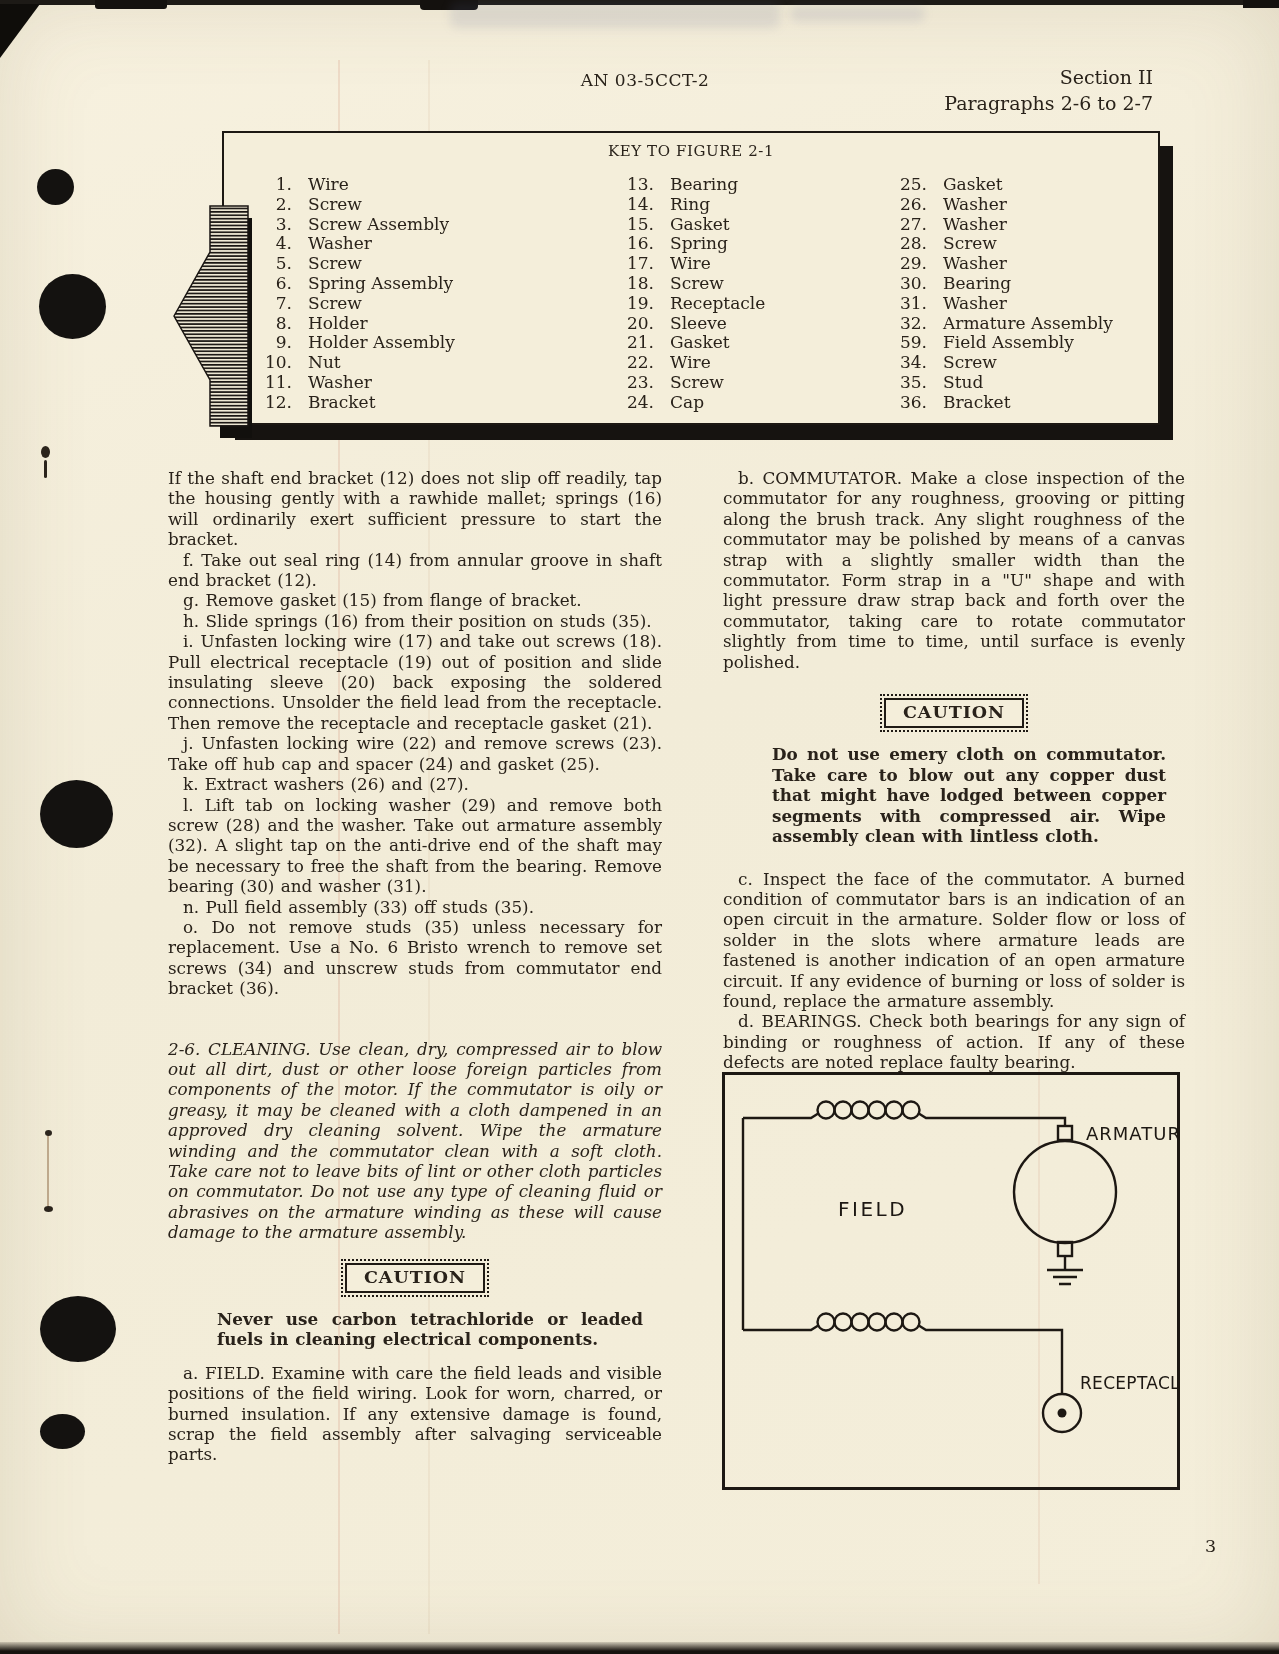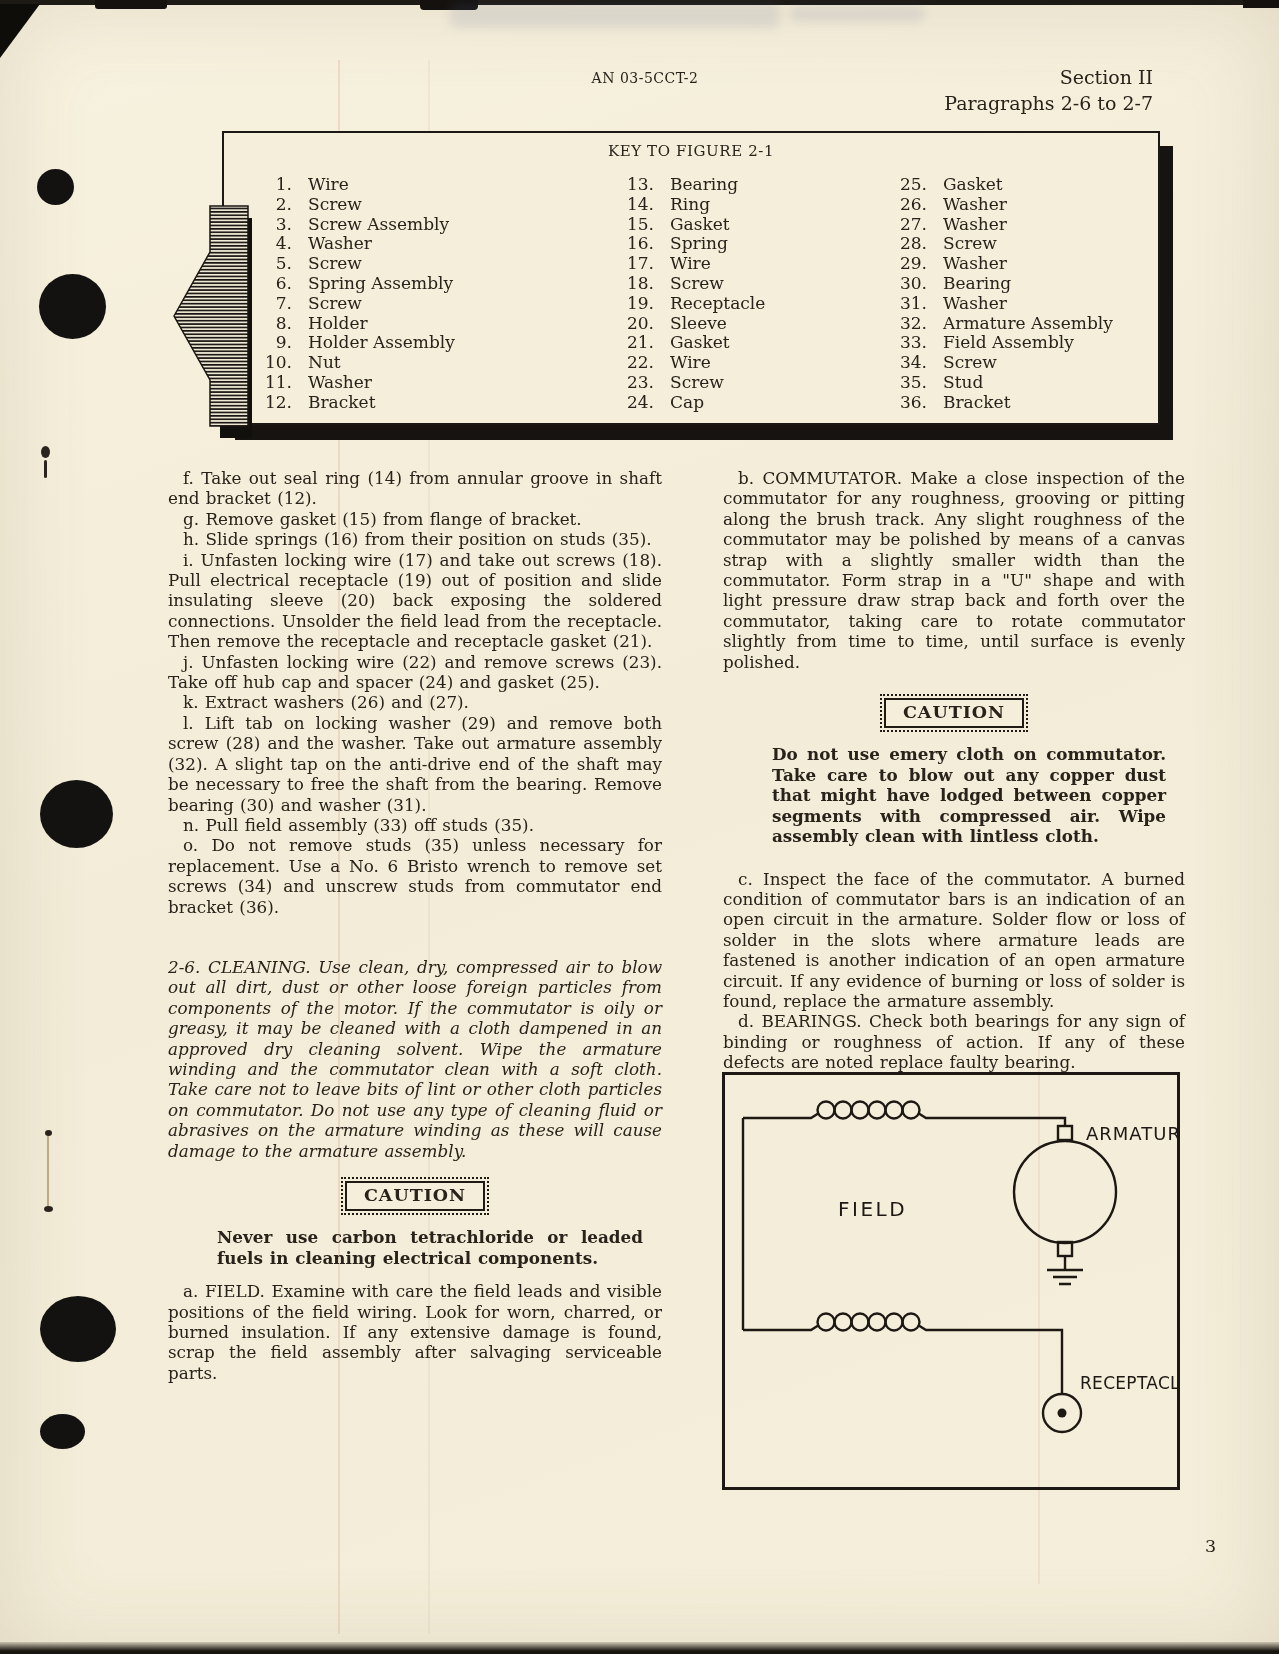--- a/index.html
+++ b/index.html
@@ -26,21 +26,21 @@
   .bleed2{position:absolute;top:6px;left:790px;width:135px;height:16px;background:rgba(90,100,145,.12);filter:blur(4px);border-radius:8px;}
   .crease{position:absolute;top:60px;bottom:20px;width:2px;background:rgba(205,135,110,.20);}
   .crease.c1{left:338px;}
   .crease.c2{left:428px;background:rgba(190,150,110,.10);}
   .crease.c3{left:1038px;top:930px;bottom:70px;background:rgba(205,140,115,.14);}
   .hole{position:absolute;background:#141210;border-radius:50%;}
   .speck{position:absolute;background:#2b241c;border-radius:50%;}
   .scratch{position:absolute;left:47px;top:1135px;width:2px;height:74px;background:rgba(150,115,80,.55);}
 
   
-  .doc-number{position:absolute;top:70px;left:645px;transform:translateX(-50%);font-size:14px;letter-spacing:.5px;}
+  .doc-number{position:absolute;top:70px;left:645px;transform:translateX(-50%);font-size:17px;letter-spacing:.5px;}
   .header-right{position:absolute;top:64px;right:126px;text-align:right;font-size:19px;line-height:26px;}
 
   
   .keybox{
     position:absolute;left:222px;top:131px;width:938px;height:294px;
     background:#f4eeda;
     border:2.5px solid #1c1813;
     box-shadow:13px 15px 0 0 #161310;
     box-sizing:border-box;
     z-index:2;
@@ -287,21 +287,21 @@
             <span class="knum">31.</span>
             <span class="klabel">Washer</span>
           </div>
 
           <div class="kitem">
             <span class="knum">32.</span>
             <span class="klabel">Armature Assembly</span>
           </div>
 
           <div class="kitem">
-            <span class="knum">33.</span>
+            <span class="knum">59.</span>
             <span class="klabel">Field Assembly</span>
           </div>
 
           <div class="kitem">
             <span class="knum">34.</span>
             <span class="klabel">Screw</span>
           </div>
 
           <div class="kitem">
             <span class="knum">35.</span>
@@ -310,20 +310,21 @@
 
           <div class="kitem">
             <span class="knum">36.</span>
             <span class="klabel">Bracket</span>
           </div>
         </div>
     </div>
   </div>
 
   <div class="col col-left">
+    <p class="body-p">If the shaft end bracket (12) does not slip off readily, tap the housing gently with a rawhide mallet; springs (16) will ordinarily exert sufficient pressure to start the bracket.</p>
     <div>
 
         <p class="body-p step">f.  Take out seal ring (14) from annular groove in shaft end bracket (12).</p>
 
         <p class="body-p step">g.  Remove gasket (15) from flange of bracket.</p>
 
         <p class="body-p step">h.  Slide springs (16) from their position on studs (35).</p>
 
         <p class="body-p step">i.  Unfasten locking wire (17) and take out screws (18). Pull electrical receptacle (19) out of position and slide insulating sleeve (20) back exposing the soldered connections.  Unsolder the field lead from the receptacle. Then remove the receptacle and receptacle gasket (21).</p>
 

